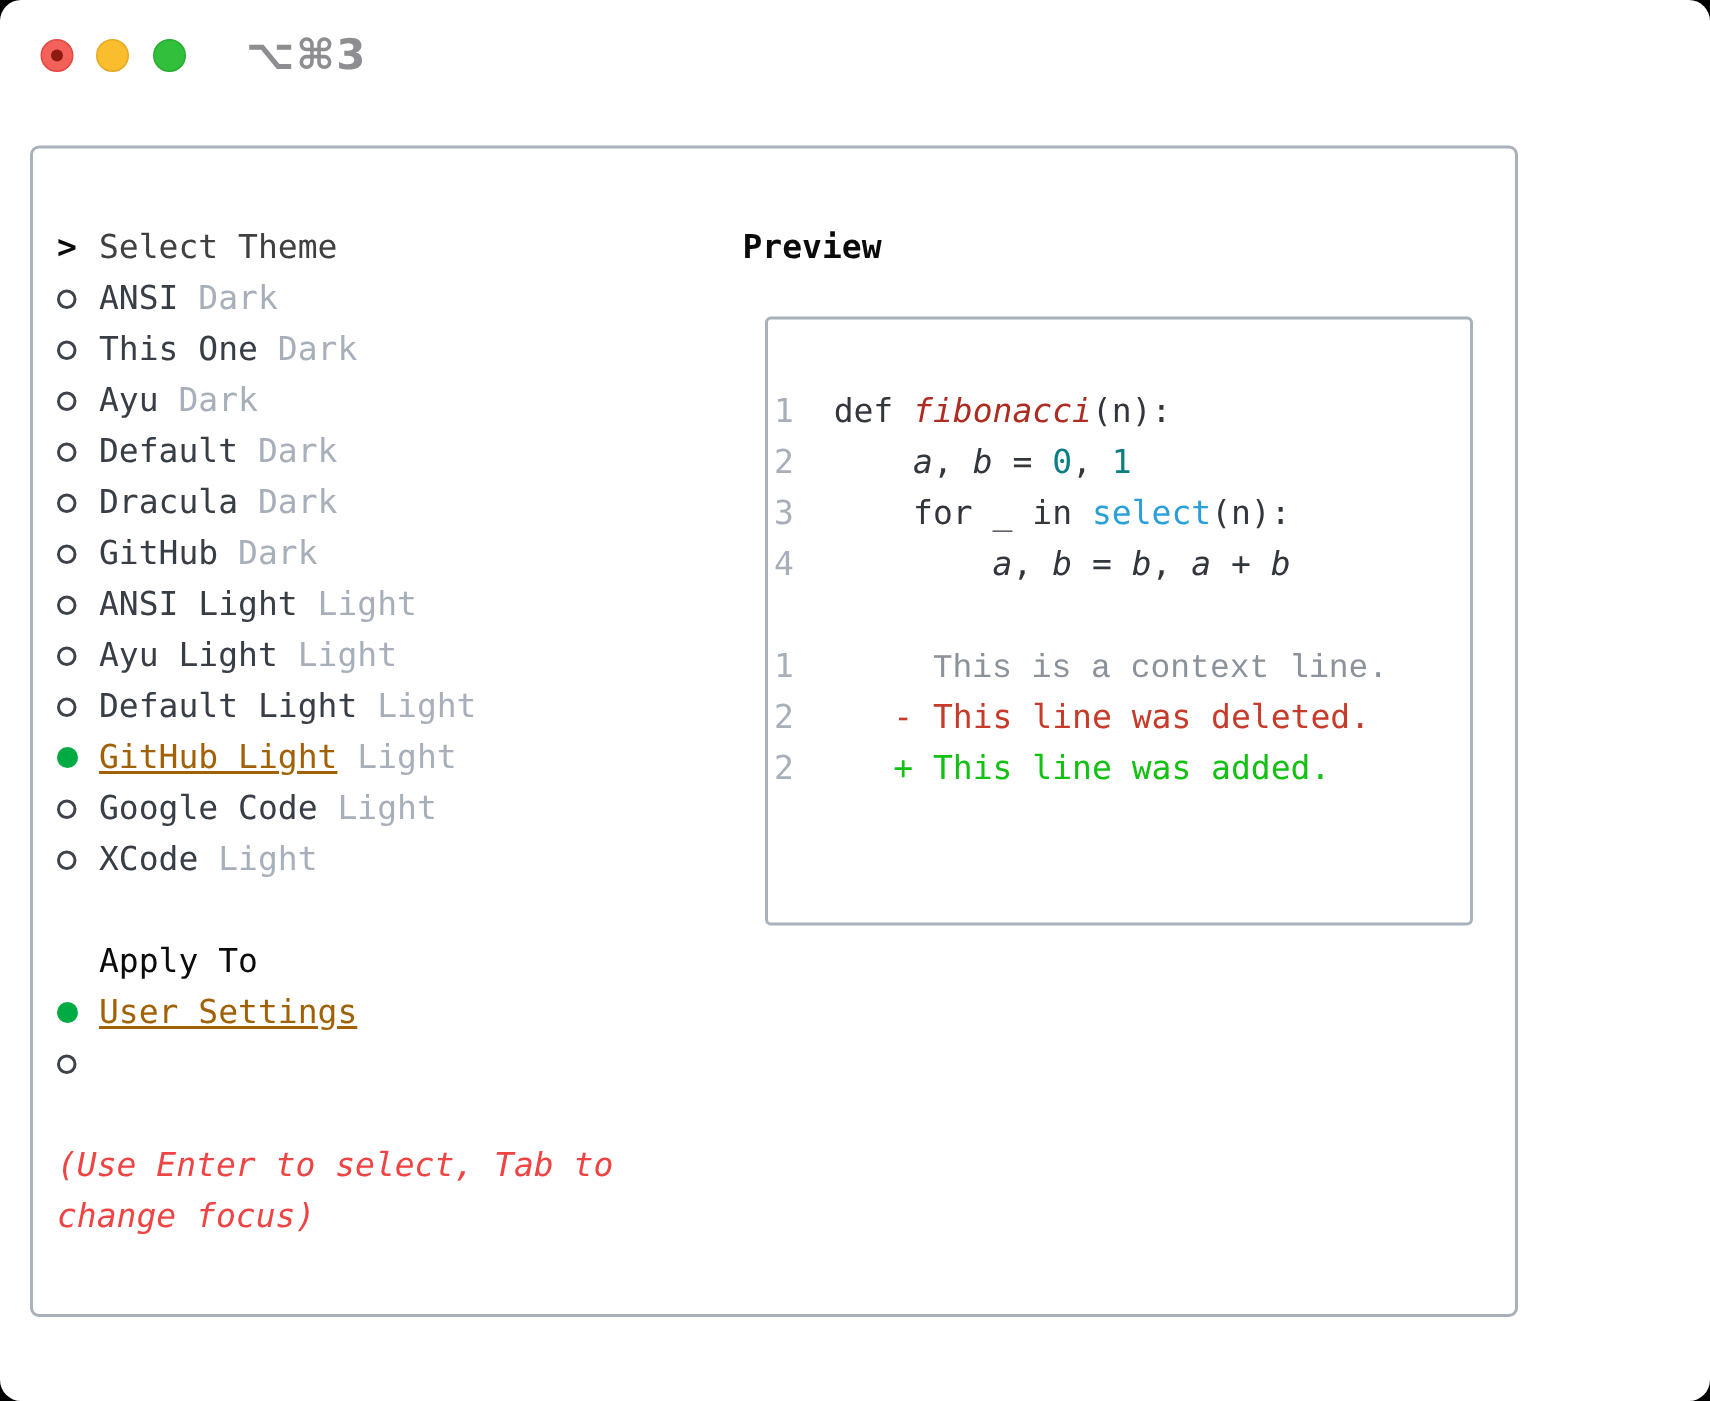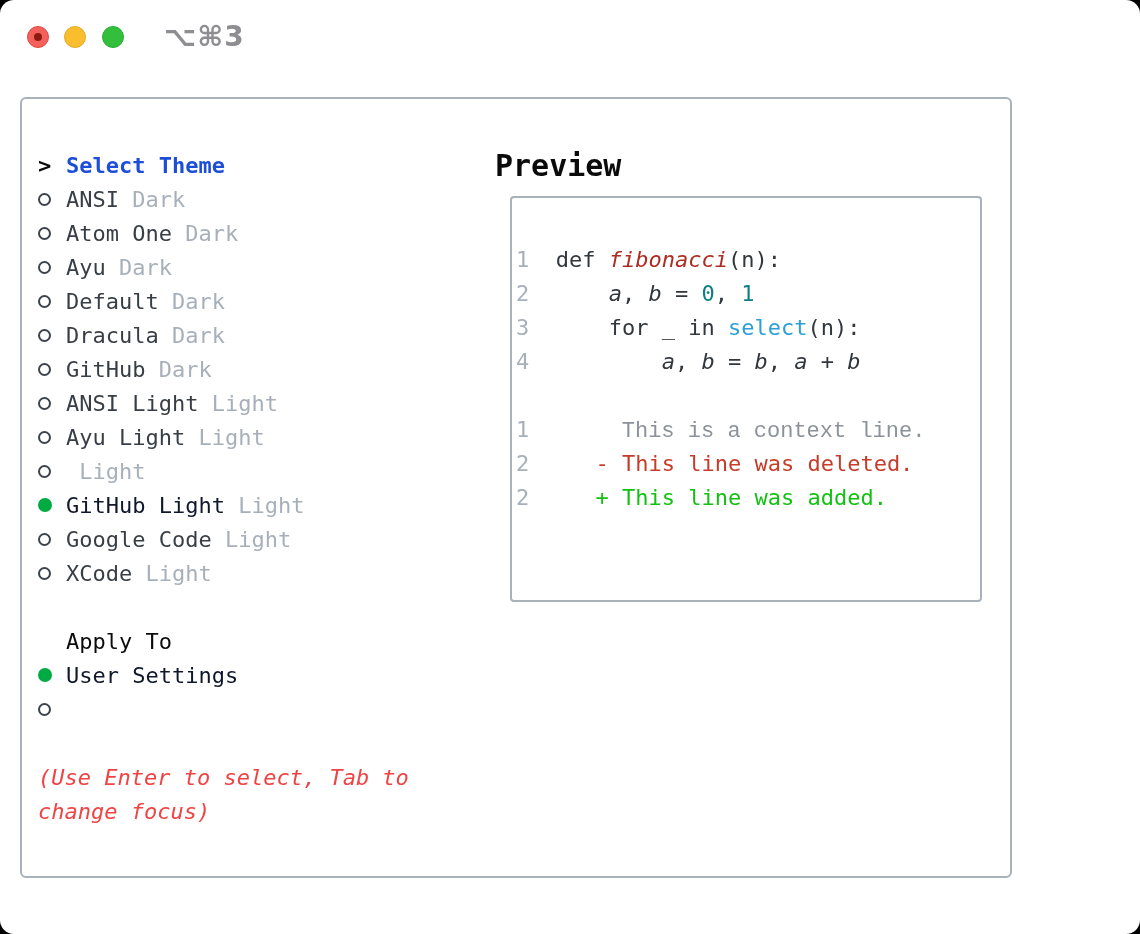--- a/index.html
+++ b/index.html
@@ -35,40 +35,40 @@
     position: absolute; left: 20px; top: 97px;
     width: 992px; height: 781px;
     border: 2px solid #a9b1bb; border-radius: 6px;
     box-sizing: border-box; background: #fff;
   }
   .row { display: flex; align-items: center; height: 34px; white-space: pre; }
   .marker { width: 28px; display: flex; align-items: center; flex: none; }
   
   .theme-col { position: absolute; left: 16px; top: 49px; font-size: 22px; }
   .hdr-prefix { color: #0b0b0b; font-weight: bold; }
-  .hdr-label { color: #1d4ed8; font-weight: bold; }
+  .hdr-label { color: #404040; font-weight: normal; }
   .radio {
     width: 13px; height: 13px; border-radius: 50%;
     border: 2px solid #3d434b; box-sizing: border-box; flex: none;
   }
   .radio.on { border: none; background: #00ab44; width: 14px; height: 14px; }
   .opt-name { color: #383e45; }
-  .opt-name.sel { color: #0f172a; }
+  .opt-name.sel { color: #a16207; text-decoration: underline; }
   .opt-variant { color: #a7b0ba; }
   .apply-label { color: #0b0b0b; }
   .hint { color: #ef4444; font-style: italic; }
   .spacer { height: 34px; }
   
   .preview-hdr {
     position: absolute; left: 473px; top: 49px; height: 34px;
     display: flex; align-items: center;
-    font-size: 30px; font-weight: bold; color: #0b0b0b;
+    font-size: 22px; font-weight: bold; color: #0b0b0b;
   }
   .preview-box {
-    position: absolute; left: 488px; top: 97px;
+    position: absolute; left: 488px; top: 112px;
     width: 472px; height: 406px;
     border: 2px solid #a9b1bb; border-radius: 4px;
     box-sizing: border-box; background: #fff;
     padding: 45px 0 0 4px; overflow: hidden;
   }
   .code-line { height: 34px; line-height: 34px; font-size: 22px; white-space: pre; }
   .seg-ln   { color: #a7b0ba; }
   .seg-code { color: #32373e; }
   .seg-fn   { color: #ad2d22; font-style: italic; }
   .seg-var  { color: #32373e; font-style: italic; }
@@ -95,28 +95,28 @@
   <div class="panel">
 
     <div class="theme-col">
       <div class="row">
         <span class="marker hdr-prefix">&gt;</span>
         <span class="hdr-label">Select Theme</span>
       </div>
 
       <div id="theme-list">
           <div class="row"><span class="marker"><span class="radio"></span></span><span class="opt-name">ANSI</span><span class="opt-variant"> Dark</span></div>
-          <div class="row"><span class="marker"><span class="radio"></span></span><span class="opt-name">Atom One</span><span class="opt-variant"> Dark</span></div>
+          <div class="row"><span class="marker"><span class="radio"></span></span><span class="opt-name">This One</span><span class="opt-variant"> Dark</span></div>
           <div class="row"><span class="marker"><span class="radio"></span></span><span class="opt-name">Ayu</span><span class="opt-variant"> Dark</span></div>
           <div class="row"><span class="marker"><span class="radio"></span></span><span class="opt-name">Default</span><span class="opt-variant"> Dark</span></div>
           <div class="row"><span class="marker"><span class="radio"></span></span><span class="opt-name">Dracula</span><span class="opt-variant"> Dark</span></div>
           <div class="row"><span class="marker"><span class="radio"></span></span><span class="opt-name">GitHub</span><span class="opt-variant"> Dark</span></div>
           <div class="row"><span class="marker"><span class="radio"></span></span><span class="opt-name">ANSI Light</span><span class="opt-variant"> Light</span></div>
           <div class="row"><span class="marker"><span class="radio"></span></span><span class="opt-name">Ayu Light</span><span class="opt-variant"> Light</span></div>
-          <div class="row"><span class="marker"><span class="radio"></span></span><span class="opt-variant"> Light</span></div>
+          <div class="row"><span class="marker"><span class="radio"></span></span><span class="opt-name">Default Light</span><span class="opt-variant"> Light</span></div>
           <div class="row"><span class="marker"><span class="radio on"></span></span><span class="opt-name sel">GitHub Light</span><span class="opt-variant"> Light</span></div>
           <div class="row"><span class="marker"><span class="radio"></span></span><span class="opt-name">Google Code</span><span class="opt-variant"> Light</span></div>
           <div class="row"><span class="marker"><span class="radio"></span></span><span class="opt-name">XCode</span><span class="opt-variant"> Light</span></div>
         </div>
 
       <div class="spacer"></div>
 
       <div class="row">
         <span class="marker"></span>
         <span class="apply-label">Apply To</span>

